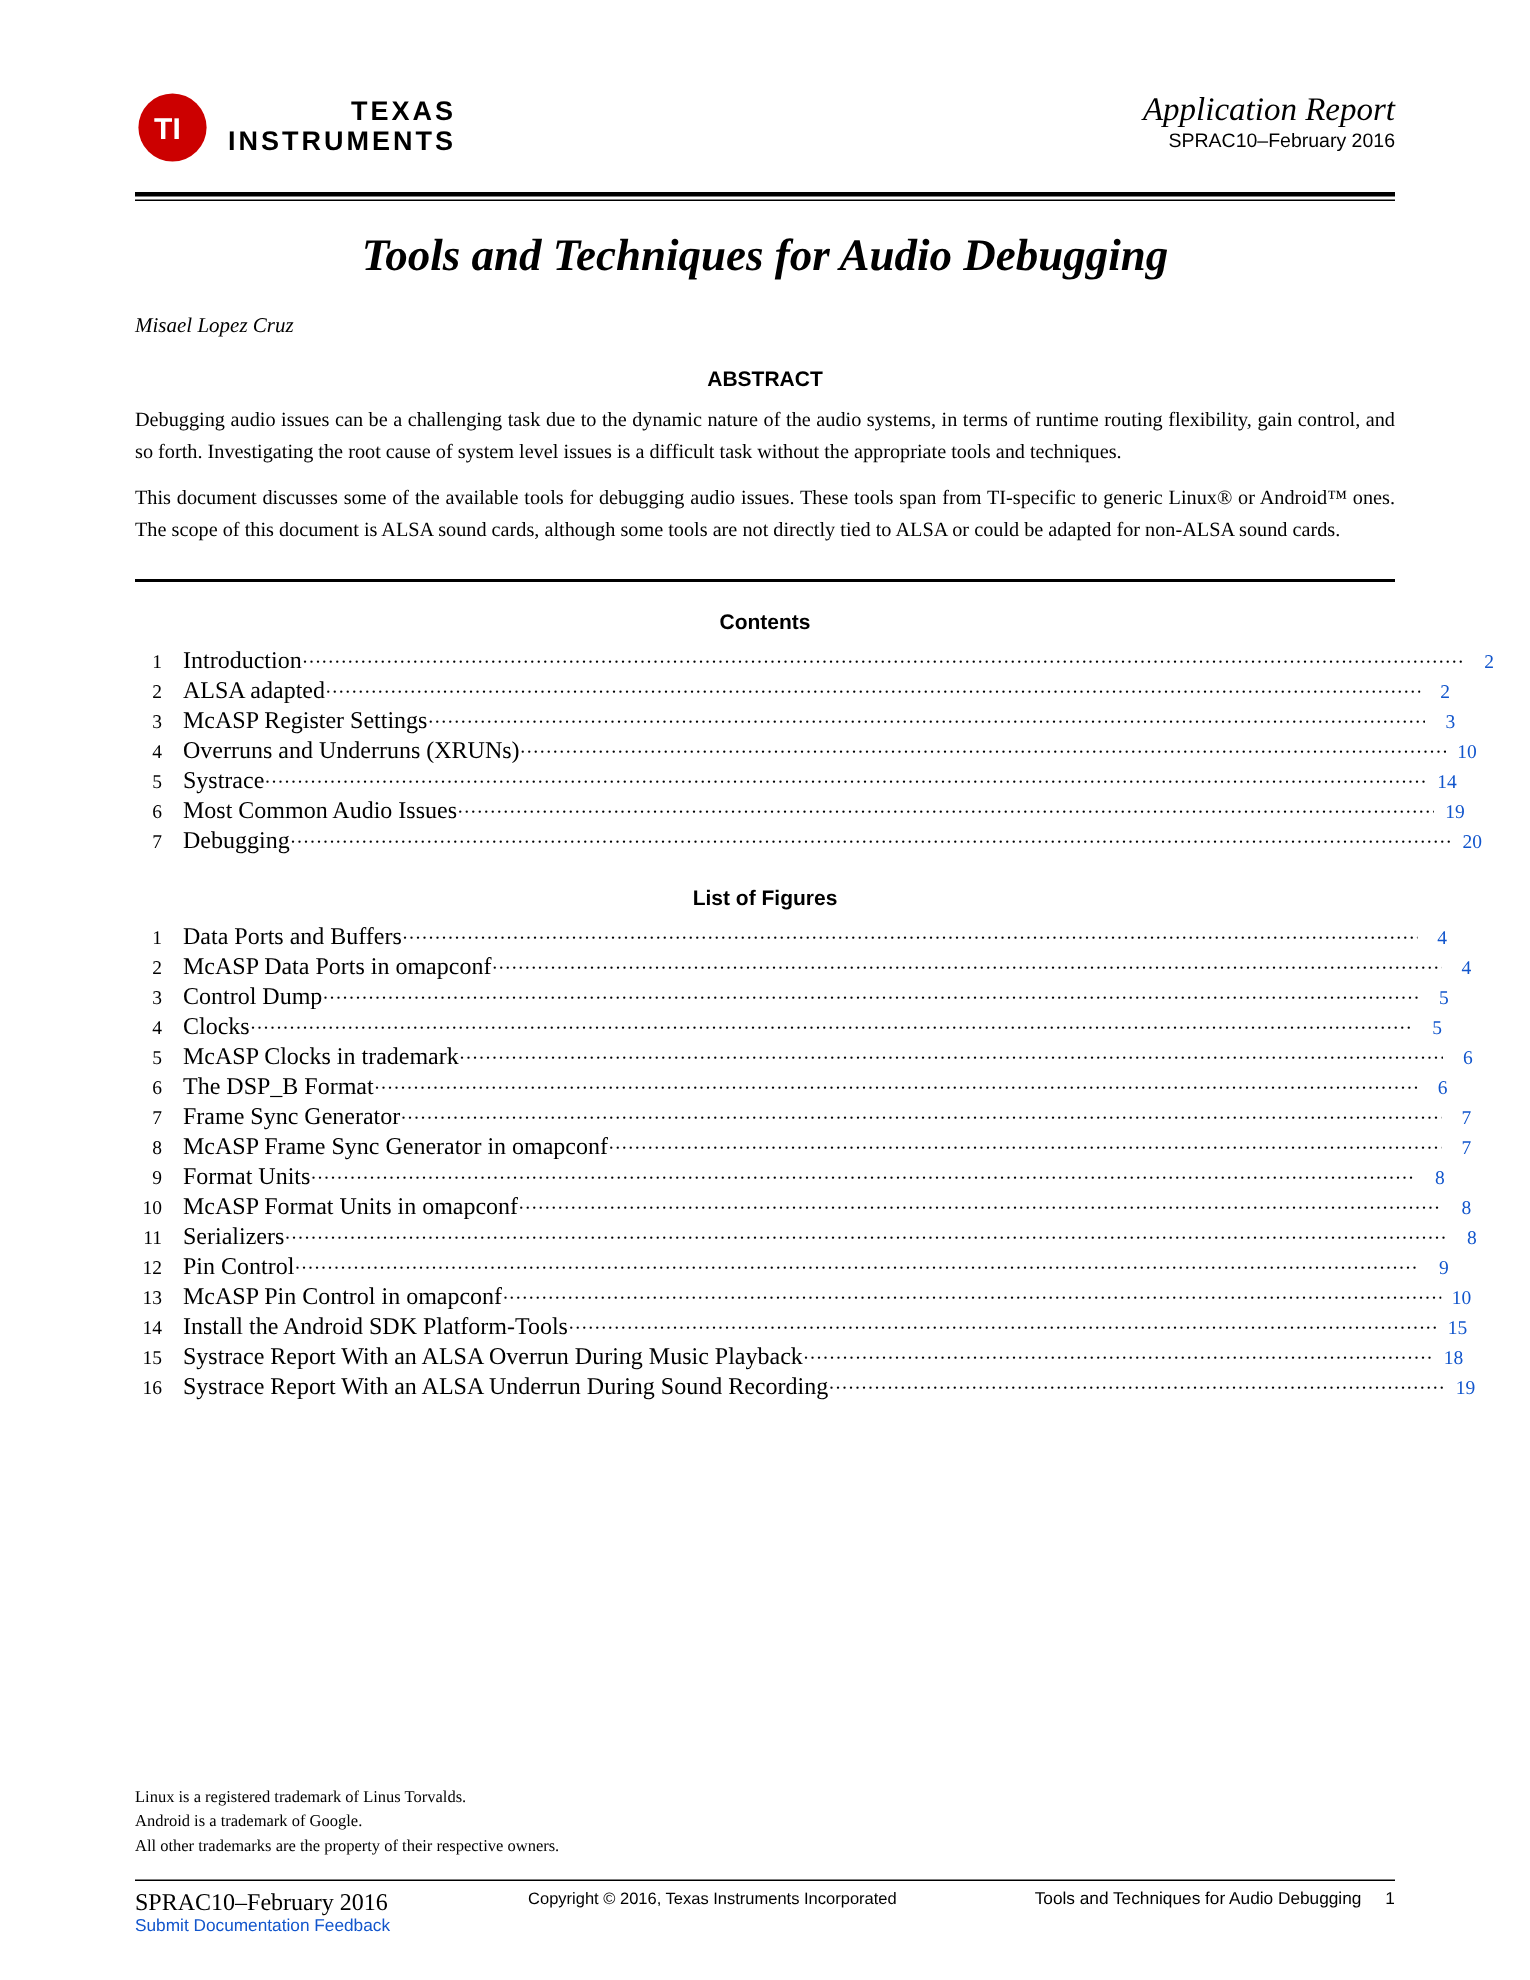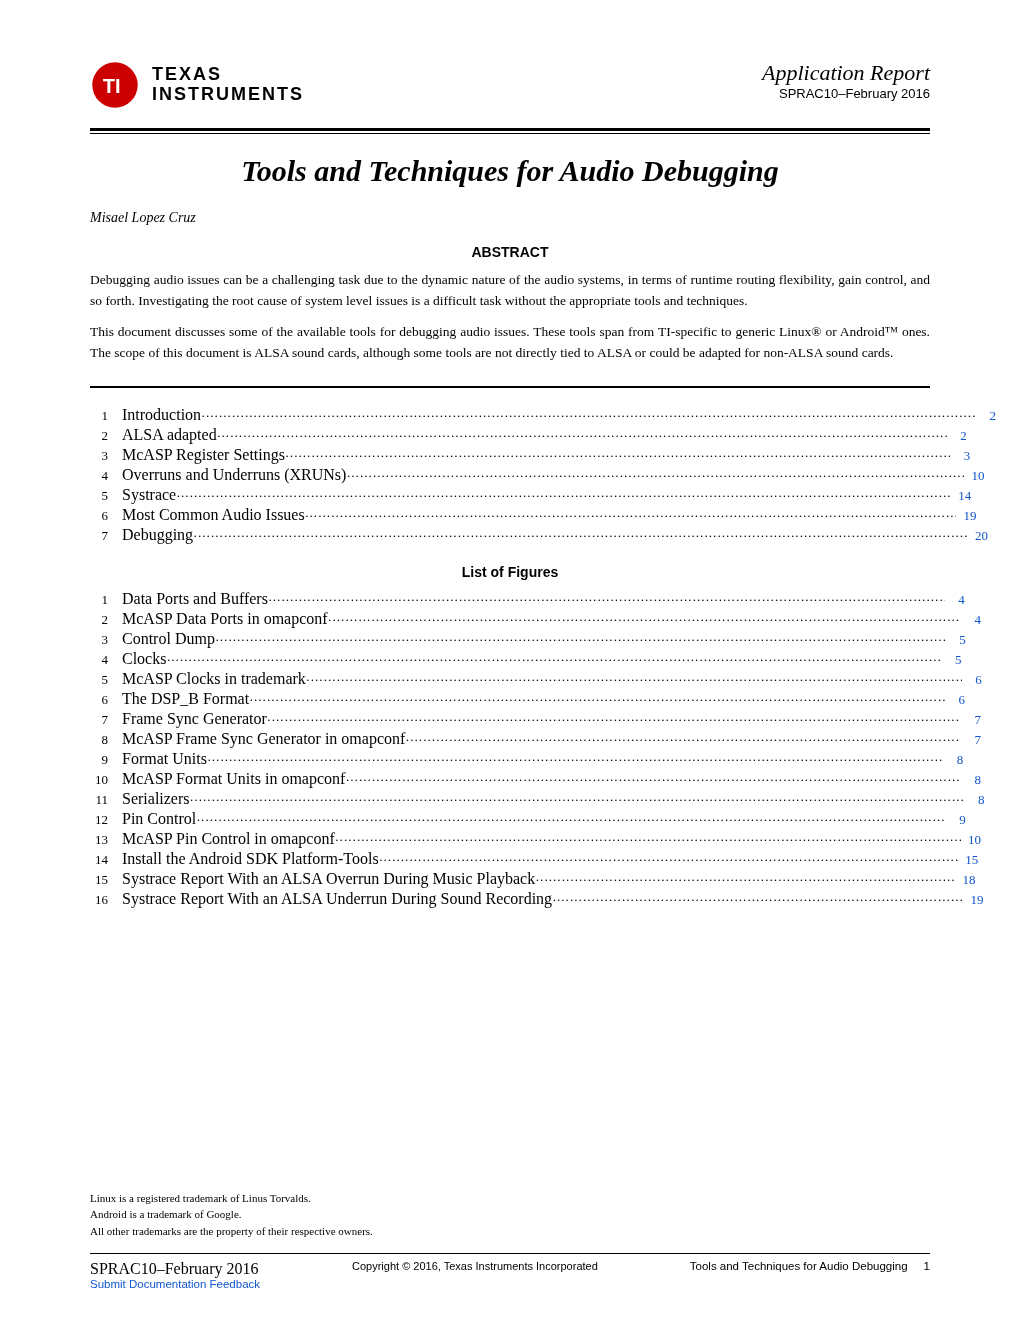--- a/index.html
+++ b/index.html
@@ -195,20 +195,21 @@
       display: flex;
       flex-direction: column;
       justify-content: center;
     }
     .ti-text-texas {
       font-size: 18px;
       font-weight: bold;
       font-family: Arial, sans-serif;
       letter-spacing: 2px;
       line-height: 1.1;
+      text-align: right;
     }
     .ti-text-instruments {
       font-size: 18px;
       font-weight: bold;
       font-family: Arial, sans-serif;
       letter-spacing: 2px;
       line-height: 1.1;
     }
   </style>
 </head>
@@ -246,20 +247,21 @@
 
   <div class="abstract-section">
     <div class="abstract-title">ABSTRACT</div>
     <p class="abstract-text">Debugging audio issues can be a challenging task due to the dynamic nature of the audio systems, in terms of runtime routing flexibility, gain control, and so forth. Investigating the root cause of system level issues is a difficult task without the appropriate tools and techniques.</p>
     <p class="abstract-text">This document discusses some of the available tools for debugging audio issues. These tools span from TI-specific to generic Linux® or Android™ ones. The scope of this document is ALSA sound cards, although some tools are not directly tied to ALSA or could be adapted for non-ALSA sound cards.</p>
   </div>
 
   <hr class="section-divider">
 
   <div class="toc-section">
+    <div class="toc-title">Contents</div>
     <div id="toc-rows">
         <div class="toc-row">
     <div class="toc-num-cell">1</div>
     <div class="toc-content-cell">
       <span>Introduction</span>
       <span class="dots"></span>
       <span class="toc-page-num">2</span>
     </div>
   </div>
         <div class="toc-row">

